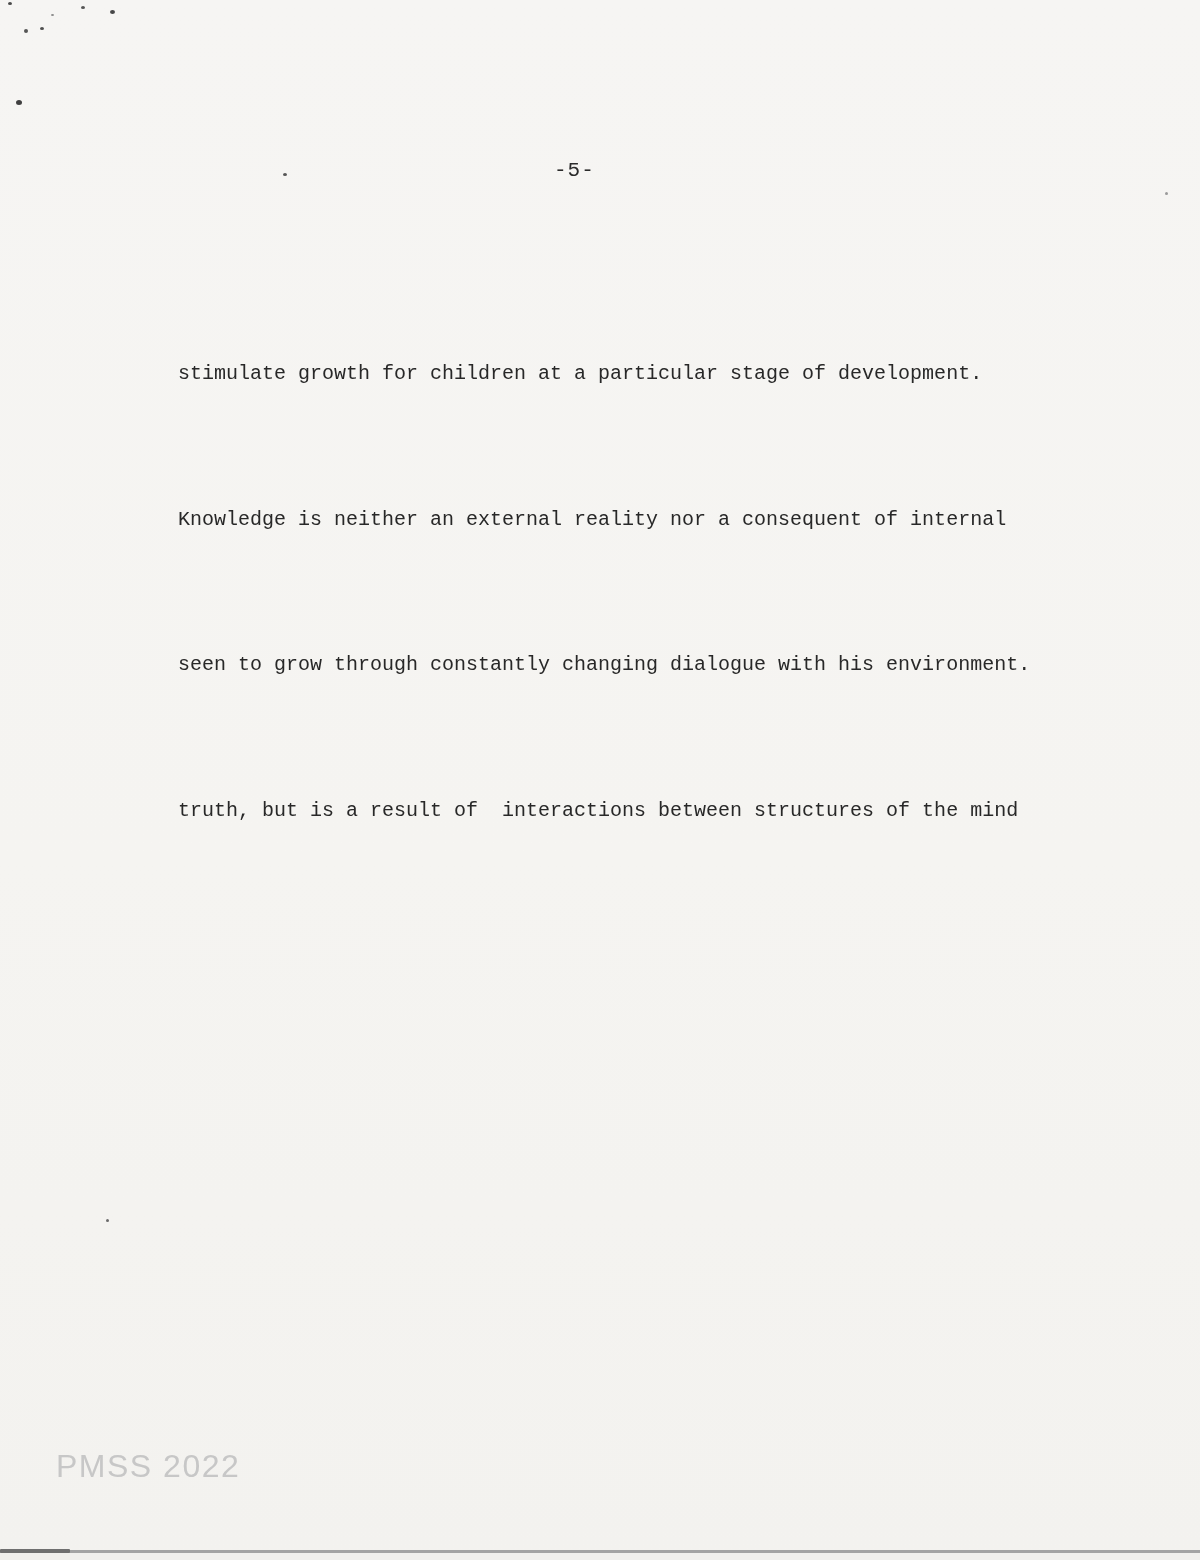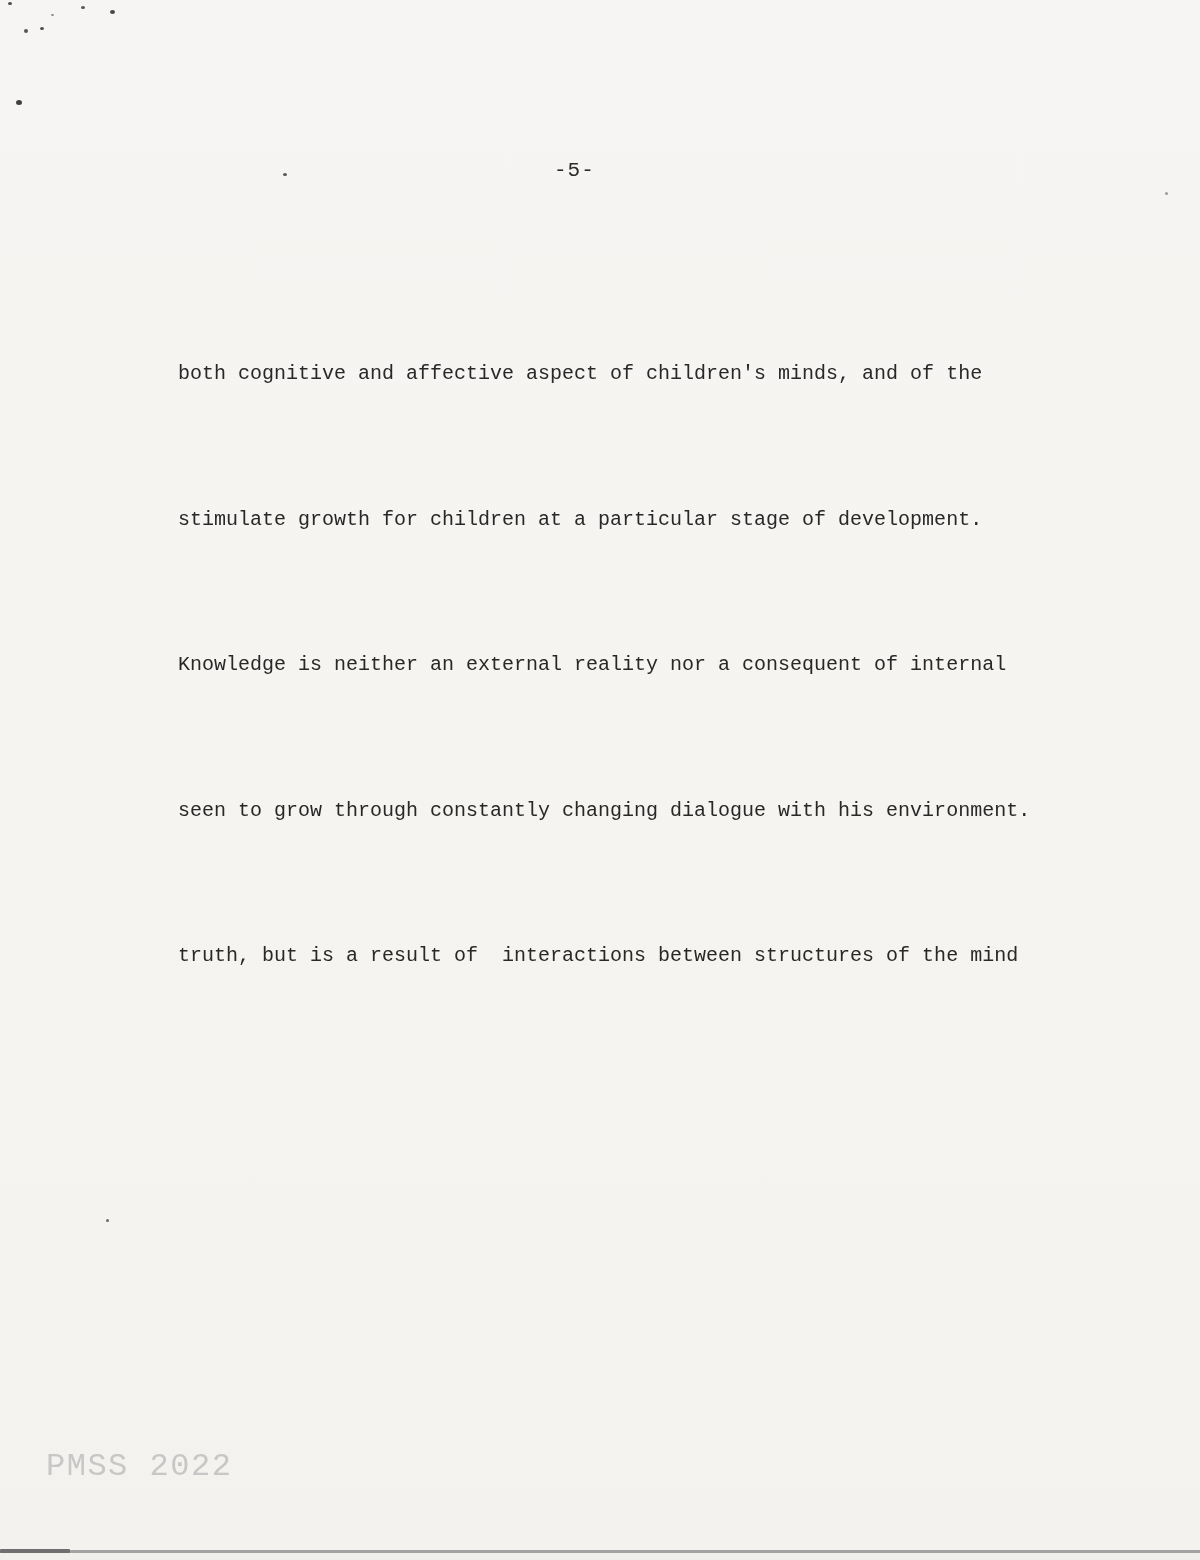--- a/index.html
+++ b/index.html
@@ -25,23 +25,23 @@
     left: 178px;
     top: 253px;
     font-size: 20px;
     line-height: 48.5px;
     white-space: pre;
     color: #282828;
   }
   .line { height: 48.5px; }
   .watermark {
     position: absolute;
-    left: 46px;
+    left: 56px;
     top: 1448px;
-    font-family: Liberation Mono, monospace;
+    font-family: Liberation Sans, sans-serif;
     font-size: 32px;
     letter-spacing: 1.5px;
     color: #c7c7c7;
   }
   
   .speck { position: absolute; border-radius: 50%; }
   .sp1  { left: 8px;    top: 2px;    width: 4px; height: 3px; background: #4a4a4a; }
   .sp2  { left: 81px;   top: 6px;    width: 4px; height: 3px; background: #555555; }
   .sp3  { left: 110px;  top: 10px;   width: 5px; height: 4px; background: #474747; }
   .sp4  { left: 51px;   top: 14px;   width: 3px; height: 2px; background: #8a8a8a; }
@@ -76,21 +76,20 @@
   <div class="speck sp5"></div>
   <div class="speck sp6"></div>
   <div class="speck sp7"></div>
   <div class="speck sp8"></div>
   <div class="speck sp9"></div>
   <div class="speck sp10"></div>
 
   <div class="pageno">-5-</div>
 
   <div class="body-block">
-    <div class="line">both cognitive and affective aspect of children's minds, and of the</div>
     <div class="line">stimulate growth for children at a particular stage of development.</div>
     <div class="line">Knowledge is neither an external reality nor a consequent of internal</div>
     <div class="line">seen to grow through constantly changing dialogue with his environment.</div>
     <div class="line">truth, but is a result of  interactions between structures of the mind</div>
 
     
 
     
     
     

